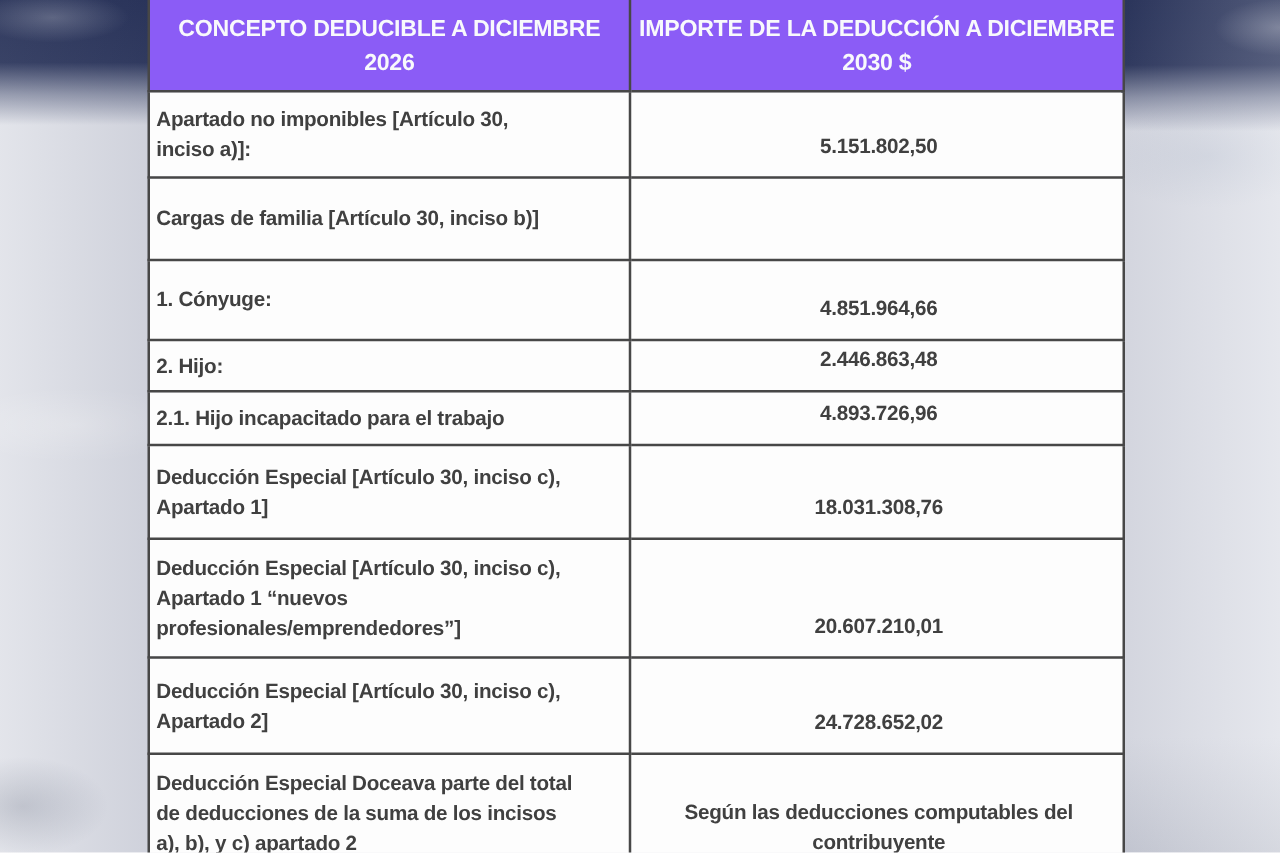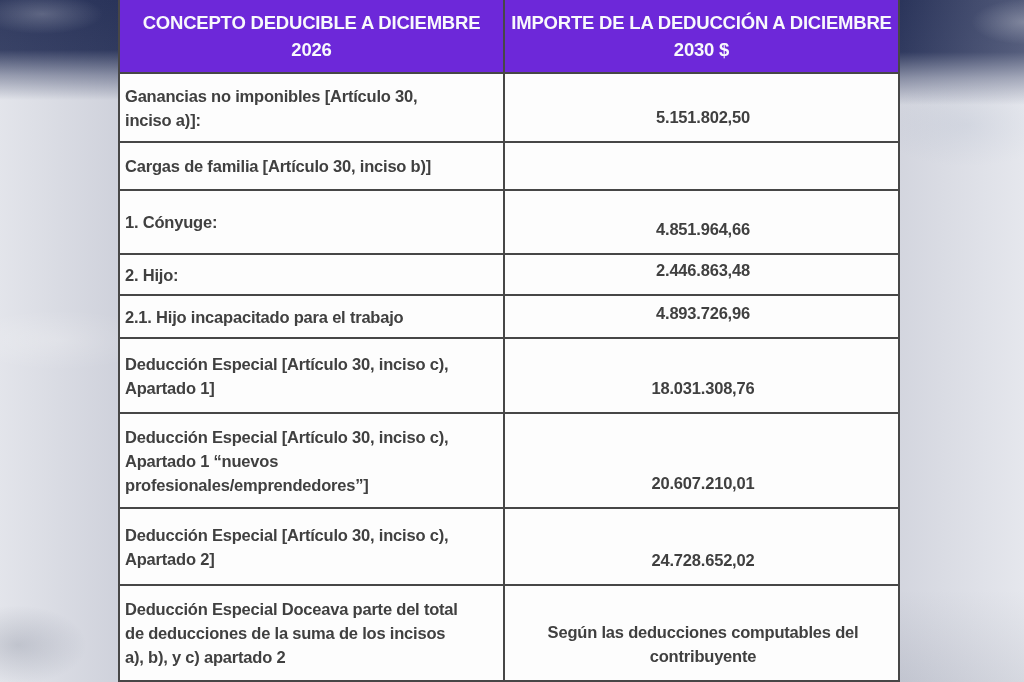--- a/index.html
+++ b/index.html
@@ -56,21 +56,21 @@
     width: 780px;
     border-collapse: collapse;
     table-layout: fixed;
   }
   #deductions-table td, #deductions-table th {
     border: 2px solid #474747;
     box-sizing: border-box;
     overflow: hidden;
   }
   #deductions-table th {
-    background: #6d28d9;
+    background: #8b5cf6;
     color: #f8f9fc;
     font-size: 18.5px;
     font-weight: bold;
     line-height: 27px;
     text-align: center;
     vertical-align: middle;
     white-space: pre-line;
     padding: 2px 6px;
     border-top: none;
     letter-spacing: -0.2px;
@@ -89,21 +89,21 @@
     padding: 3px 10px 3px 5px;
   }
   td.amount-cell {
     vertical-align: bottom;
     padding: 3px 6px 12px 9px;
     text-align: center;
   }
   
   #deductions-table thead tr      { height: 73px; }
   tbody tr:nth-child(1) { height: 69px; }
-  tbody tr:nth-child(2) { height: 48px; }
+  tbody tr:nth-child(2) { height: 66px; }
   tbody tr:nth-child(3) { height: 64px; }
   tbody tr:nth-child(4) { height: 30px; }
   tbody tr:nth-child(5) { height: 43px; }
   tbody tr:nth-child(6) { height: 75px; }
   tbody tr:nth-child(7) { height: 95px; }
   tbody tr:nth-child(8) { height: 77px; }
   tbody tr:nth-child(9) { height: 96px; }
 </style>
 </head>
 <body>
@@ -120,21 +120,21 @@
     </colgroup>
     <thead>
       <tr>
         <th>CONCEPTO DEDUCIBLE A DICIEMBRE 2026</th>
         <th>IMPORTE DE LA DEDUCCIÓN A DICIEMBRE
 2030 $</th>
       </tr>
     </thead>
     <tbody>
       <tr>
-        <td class="concept-cell">Ganancias no imponibles [Artículo 30,
+        <td class="concept-cell">Apartado no imponibles [Artículo 30,
 inciso a)]:</td>
         <td class="amount-cell">5.151.802,50</td>
       </tr>
       <tr>
         <td class="concept-cell">Cargas de familia [Artículo 30, inciso b)]</td>
         <td class="amount-cell"></td>
       </tr>
       <tr>
         <td class="concept-cell">1. Cónyuge:</td>
         <td class="amount-cell">4.851.964,66</td>

